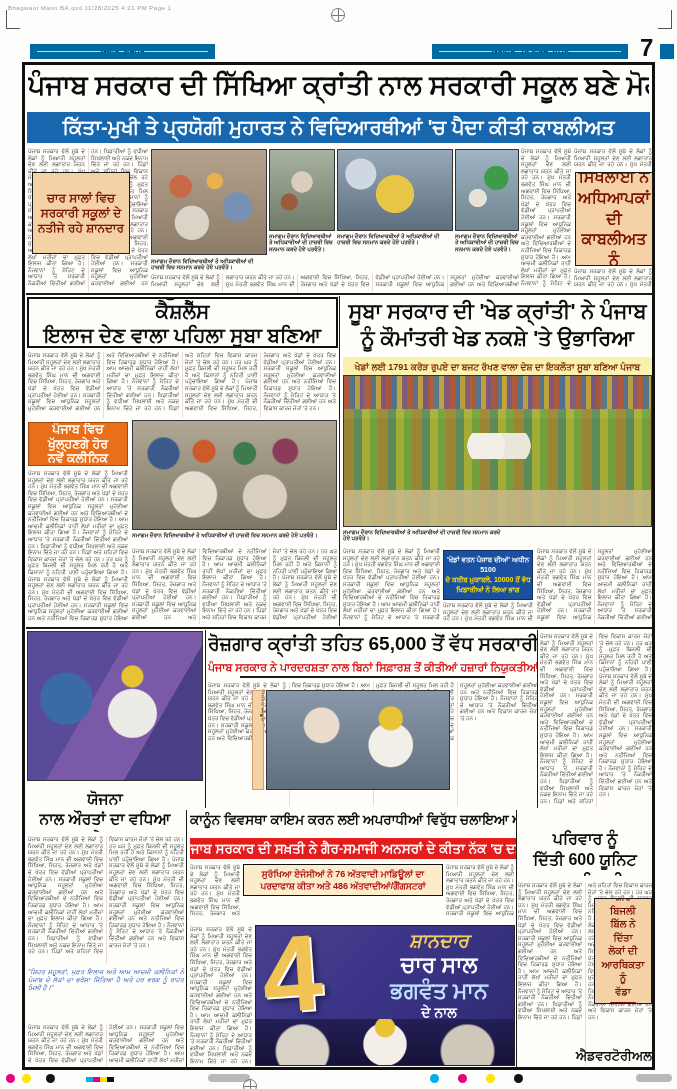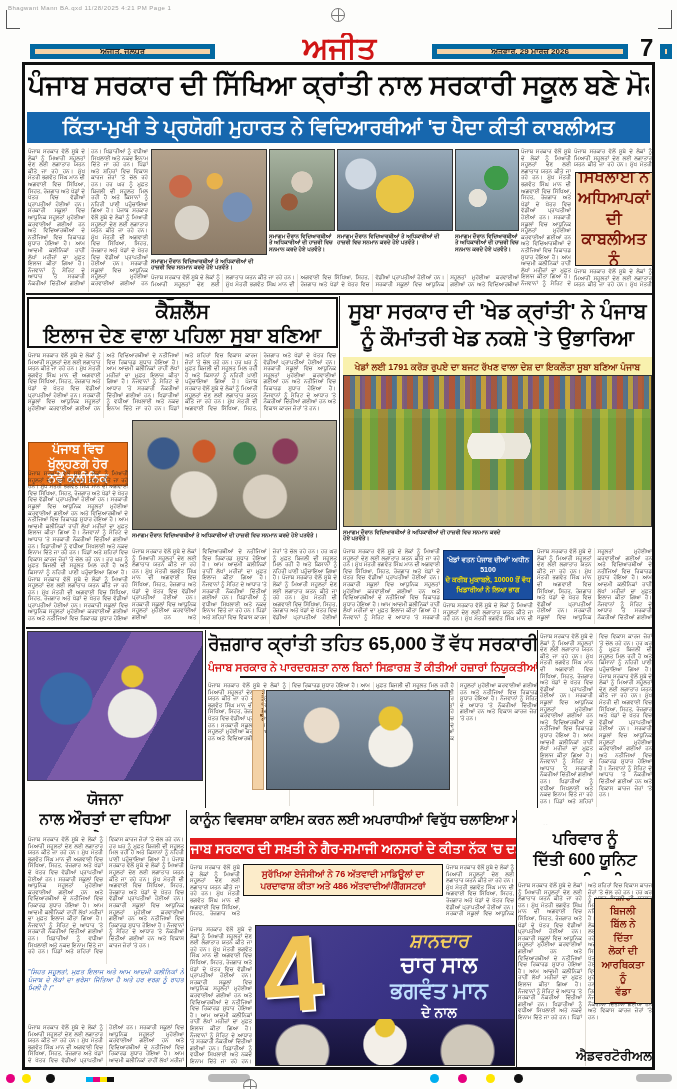--- a/index.html
+++ b/index.html
@@ -10,35 +10,35 @@
 
   
   .printline { font-size:6px; color:#9a9a9a; letter-spacing:.5px; }
   .crosshair { width:14px; height:14px; border:1px solid #777; border-radius:50%; }
   .crosshair:before, .crosshair:after { content:""; position:absolute; background:#777; }
   .crosshair:before { left:50%; top:-4px; width:1px; height:20px; }
   .crosshair:after { top:50%; left:-4px; height:1px; width:20px; }
   .cornermark { background:#555; }
 
   
-  .peachbox { background:#f4d2a6; border:5px solid #0369a1; font-size:8px; font-weight:bold; color:#222;
+  .peachbox { background:#f4d2a6; border:7px solid #0369a1; font-size:8px; font-weight:bold; color:#222;
               display:flex; align-items:center; justify-content:center; }
   .masthead-title { color:#d01515; font-weight:bold; font-size:30px; line-height:1; }
   .pagenum { font-size:24px; font-weight:bold; color:#111; }
 
   .frame { position:absolute; left:22px; top:62px; width:633px; height:1008px; border:3px solid #111; background:#fffefb; }
 
   .lead-headline { font-weight:bold; color:#0b0b0b; font-size:27px; white-space:nowrap; text-align:center; }
   .bluebar { background:#1767ae; color:#fff; font-weight:bold; font-size:20px; display:flex; align-items:center; justify-content:center; white-space:nowrap; }
 
   .txt { font-size:5.5px; line-height:1.2; color:#2b2b2b; text-align:justify; word-break:break-word; column-gap:6px; column-rule:1px solid #e2ded6; }
   .cap { font-size:5.5px; line-height:1.15; color:#111; font-weight:bold; }
 
   .insetbox { background:#f4d2a6; border:1px solid #1b1b1b; display:flex; align-items:center; justify-content:center; text-align:center; font-weight:bold; color:#7a1408; }
-  .orangebox { background:#e8701a; color:#fff; font-weight:bold; text-align:center; display:flex; align-items:center; justify-content:center; border:1px solid #9c4a0d;margin-top:20px; }
+  .orangebox { background:#e8701a; color:#fff; font-weight:bold; text-align:center; display:flex; align-items:center; justify-content:center; border:1px solid #9c4a0d; }
 
   .h2box { border:2px solid #111; display:flex; flex-direction:column; align-items:center; justify-content:center; font-weight:bold; color:#0b0b0b; text-align:center; }
   .yellowline { background:#f9f1ae; color:#7a1f00; font-weight:bold; font-size:9px; display:flex; align-items:center; justify-content:center; white-space:nowrap; }
   .redline { color:#d81414; font-weight:bold; font-size:11px; text-align:center; white-space:nowrap; }
   .redbar { background:#e31c1c; color:#fff; font-weight:bold; font-size:13.5px; display:flex; align-items:center; justify-content:center; white-space:nowrap; }
   .lawstat { background:#fcecca; border:1.5px solid #111; color:#b01010; font-weight:bold; font-size:9px; text-align:center;
              display:flex; flex-direction:column; justify-content:center; line-height:1.35; }
   .bluestat { background:#1b4fa0; color:#ffe600; font-weight:bold; font-size:7px; text-align:center; display:flex; flex-direction:column; justify-content:center; line-height:1.45; border:1px solid #0d2d63; }
   .bluestat .w { color:#ffffff; }
   .quote { color:#1a4fae; font-size:6.5px; line-height:1.25; font-style:italic; text-align:justify; }
@@ -73,31 +73,31 @@
 <div class="page">
 
   <div class="abs printline" style="left:8px; top:5px;">Bhagwant Mann BA.qxd   11/28/2025   4:21 PM   Page 1</div>
   <div class="abs crosshair" style="left:331px; top:8px;"></div>
   <div class="abs cornermark" style="left:6px; top:28px; width:14px; height:1px;"></div>
   <div class="abs cornermark" style="left:6px; top:10px; width:1px; height:19px;"></div>
   <div class="abs cornermark" style="left:658px; top:28px; width:14px; height:1px;"></div>
   <div class="abs cornermark" style="left:671px; top:10px; width:1px; height:19px;"></div>
 
   <div class="abs peachbox" style="left:30px; top:44px; width:185px; height:15px;">ਅਜੀਤ, ਜਲੰਧਰ</div>
-  <div class="abs masthead-title" style="left:282px; top:33px; width:115px; text-align:center;">ਅਜੀਤ</div>
   <div class="abs peachbox" style="left:432px; top:44px; width:196px; height:15px;">ਐਤਵਾਰ, 29 ਮਾਰਚ 2026</div>
   <div class="abs pagenum" style="left:640px; top:34px;">7</div>
   <div class="abs peachbox" style="left:660px; top:44px; width:12px; height:15px;"></div>
 
   <div class="frame"></div>
 
   <div class="abs lead-headline" style="left:28px; top:70px; width:621px; height:38px;">ਪੰਜਾਬ ਸਰਕਾਰ ਦੀ ਸਿੱਖਿਆ ਕ੍ਰਾਂਤੀ ਨਾਲ ਸਰਕਾਰੀ ਸਕੂਲ ਬਣੇ ਮੋਹਰੀ</div>
   <div class="abs bluebar" style="left:27px; top:112px; width:623px; height:31px;">ਕਿੱਤਾ-ਮੁਖੀ ਤੇ ਪ੍ਰਯੋਗੀ ਮੁਹਾਰਤ ਨੇ ਵਿਦਿਆਰਥੀਆਂ 'ਚ ਪੈਦਾ ਕੀਤੀ ਕਾਬਲੀਅਤ</div>
 
   <div class="abs txt" style="left:28px; top:148px; width:120px; height:144px; column-count:2;">ਪੰਜਾਬ ਸਰਕਾਰ ਵੱਲੋਂ ਸੂਬੇ ਦੇ ਲੋਕਾਂ ਨੂੰ ਮਿਆਰੀ ਸਹੂਲਤਾਂ ਦੇਣ ਲਈ ਲਗਾਤਾਰ ਯਤਨ ਕੀਤੇ ਜਾ ਰਹੇ ਹਨ। ਮੁੱਖ ਮੰਤਰੀ ਭਗਵੰਤ ਸਿੰਘ ਮਾਨ ਦੀ ਅਗਵਾਈ ਵਿਚ ਸਿੱਖਿਆ, ਸਿਹਤ, ਰੋਜ਼ਗਾਰ ਅਤੇ ਖੇਡਾਂ ਦੇ ਖੇਤਰ ਵਿਚ ਵੱਡੀਆਂ ਪ੍ਰਾਪਤੀਆਂ ਹੋਈਆਂ ਹਨ। ਸਰਕਾਰੀ ਸਕੂਲਾਂ ਵਿਚ ਆਧੁਨਿਕ ਸਹੂਲਤਾਂ ਮੁਹੱਈਆ ਕਰਵਾਈਆਂ ਗਈਆਂ ਹਨ ਅਤੇ ਵਿਦਿਆਰਥੀਆਂ ਦੇ ਨਤੀਜਿਆਂ ਵਿਚ ਰਿਕਾਰਡ ਸੁਧਾਰ ਹੋਇਆ ਹੈ। ਆਮ ਆਦਮੀ ਕਲੀਨਿਕਾਂ ਰਾਹੀਂ ਲੱਖਾਂ ਮਰੀਜ਼ਾਂ ਦਾ ਮੁਫ਼ਤ ਇਲਾਜ ਕੀਤਾ ਗਿਆ ਹੈ। ਨੌਜਵਾਨਾਂ ਨੂੰ ਮੈਰਿਟ ਦੇ ਆਧਾਰ 'ਤੇ ਸਰਕਾਰੀ ਨੌਕਰੀਆਂ ਦਿੱਤੀਆਂ ਗਈਆਂ ਹਨ। ਖਿਡਾਰੀਆਂ ਨੂੰ ਵਧੀਆ ਸਿਖਲਾਈ ਅਤੇ ਨਕਦ ਇਨਾਮ ਦਿੱਤੇ ਜਾ ਰਹੇ ਹਨ। ਪਿੰਡਾਂ ਅਤੇ ਸ਼ਹਿਰਾਂ ਵਿਚ ਵਿਕਾਸ ਕਾਰਜ ਜ਼ੋਰਾਂ 'ਤੇ ਚੱਲ ਰਹੇ ਹਨ। ਹਰ ਘਰ ਨੂੰ ਮੁਫ਼ਤ ਬਿਜਲੀ ਦੀ ਸਹੂਲਤ ਮਿਲ ਰਹੀ ਹੈ ਅਤੇ ਕਿਸਾਨਾਂ ਨੂੰ ਨਹਿਰੀ ਪਾਣੀ ਪਹੁੰਚਾਇਆ ਗਿਆ ਹੈ। ਪੰਜਾਬ ਸਰਕਾਰ ਵੱਲੋਂ ਸੂਬੇ ਦੇ ਲੋਕਾਂ ਨੂੰ ਮਿਆਰੀ ਸਹੂਲਤਾਂ ਦੇਣ ਲਈ ਲਗਾਤਾਰ ਯਤਨ ਕੀਤੇ ਜਾ ਰਹੇ ਹਨ। ਮੁੱਖ ਮੰਤਰੀ ਦੀ ਅਗਵਾਈ ਵਿਚ ਸਿੱਖਿਆ, ਸਿਹਤ, ਰੋਜ਼ਗਾਰ ਅਤੇ ਖੇਡਾਂ ਦੇ ਖੇਤਰ ਵਿਚ ਵੱਡੀਆਂ ਪ੍ਰਾਪਤੀਆਂ ਹੋਈਆਂ ਹਨ। ਸਰਕਾਰੀ ਸਕੂਲਾਂ ਵਿਚ ਆਧੁਨਿਕ ਸਹੂਲਤਾਂ ਮੁਹੱਈਆ ਕਰਵਾਈਆਂ ਗਈਆਂ ਹਨ ਅਤੇ ਨਤੀਜਿਆਂ ਵਿਚ ਰਿਕਾਰਡ ਸੁਧਾਰ ਹੋਇਆ ਹੈ। ਨੌਜਵਾਨਾਂ ਨੂੰ ਮੈਰਿਟ ਦੇ ਆਧਾਰ 'ਤੇ ਨੌਕਰੀਆਂ ਦਿੱਤੀਆਂ ਗਈਆਂ ਹਨ ਅਤੇ ਵਿਕਾਸ ਕਾਰਜ ਜ਼ੋਰਾਂ 'ਤੇ ਹਨ।</div>
+  <div class="abs insetbox" style="left:32px; top:172px; width:98px; height:82px; font-size:12px; line-height:1.25; padding:2px;">ਚਾਰ ਸਾਲਾਂ ਵਿਚ ਸਰਕਾਰੀ ਸਕੂਲਾਂ ਦੇ ਨਤੀਜੇ ਰਹੇ ਸ਼ਾਨਦਾਰ</div>
 
   <div class="abs photo" style="left:151px; top:149px; width:116px; height:106px; background:
       radial-gradient(circle at 25% 35%, #c86a4a 0 10%, transparent 11%),
       radial-gradient(circle at 55% 30%, #e8b24c 0 8%, transparent 9%),
       radial-gradient(circle at 75% 55%, #7790b5 0 14%, transparent 15%),
       radial-gradient(circle at 35% 70%, #d9d3c8 0 16%, transparent 17%),
       linear-gradient(#b4a28c,#8d7c68);"></div>
   <div class="abs photo" style="left:269px; top:149px; width:66px; height:82px; background:
       radial-gradient(circle at 50% 40%, #d9cdbd 0 18%, transparent 19%),
       radial-gradient(circle at 30% 65%, #9a5c3c 0 12%, transparent 13%),

